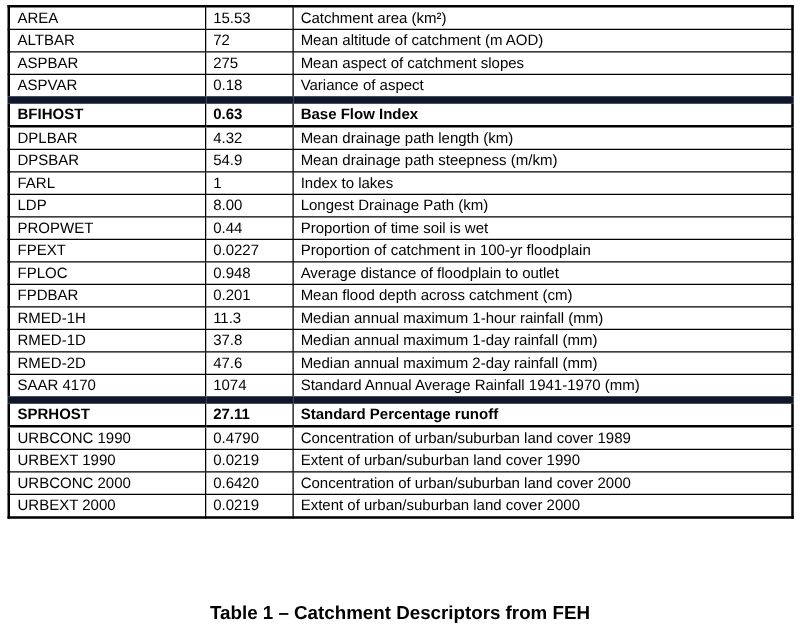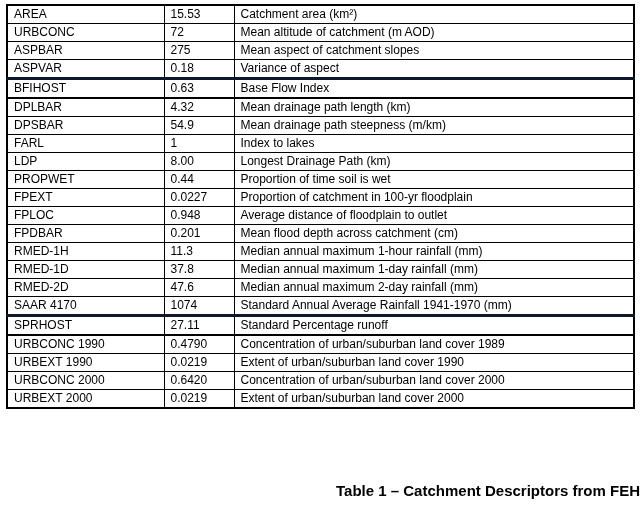--- a/index.html
+++ b/index.html
@@ -29,30 +29,30 @@
     height: 17px;
     padding: 0 2px 0 6px;
     font-size: 12px;
     line-height: 1.1;
     color: #000000;
     white-space: nowrap;
     overflow: hidden;
     vertical-align: middle;
   }
   table.desc-table tr.em td {
-    border-top: 3px solid #0f172a;
+    border-top: 6px solid #0f172a;
     border-bottom: 2px solid #000000;
-    font-weight: normal;
+    font-weight: bold;
   }
   .table-caption {
     position: absolute;
     left: 0;
     top: 482px;
     width: 640px;
-    text-align: right;
+    text-align: center;
     font-size: 15px;
     font-weight: bold;
     color: #000000;
   }
 </style>
 </head>
 <body>
 
 <div class="page">
 
@@ -62,21 +62,21 @@
       <col style="width:70px">
       <col style="width:400px">
     </colgroup>
     <tbody>
         <tr>
           <td>AREA</td>
           <td>15.53</td>
           <td>Catchment area (km²)</td>
         </tr>
         <tr>
-          <td>URBCONC</td>
+          <td>ALTBAR</td>
           <td>72</td>
           <td>Mean altitude of catchment (m AOD)</td>
         </tr>
         <tr>
           <td>ASPBAR</td>
           <td>275</td>
           <td>Mean aspect of catchment slopes</td>
         </tr>
         <tr>
           <td>ASPVAR</td>

